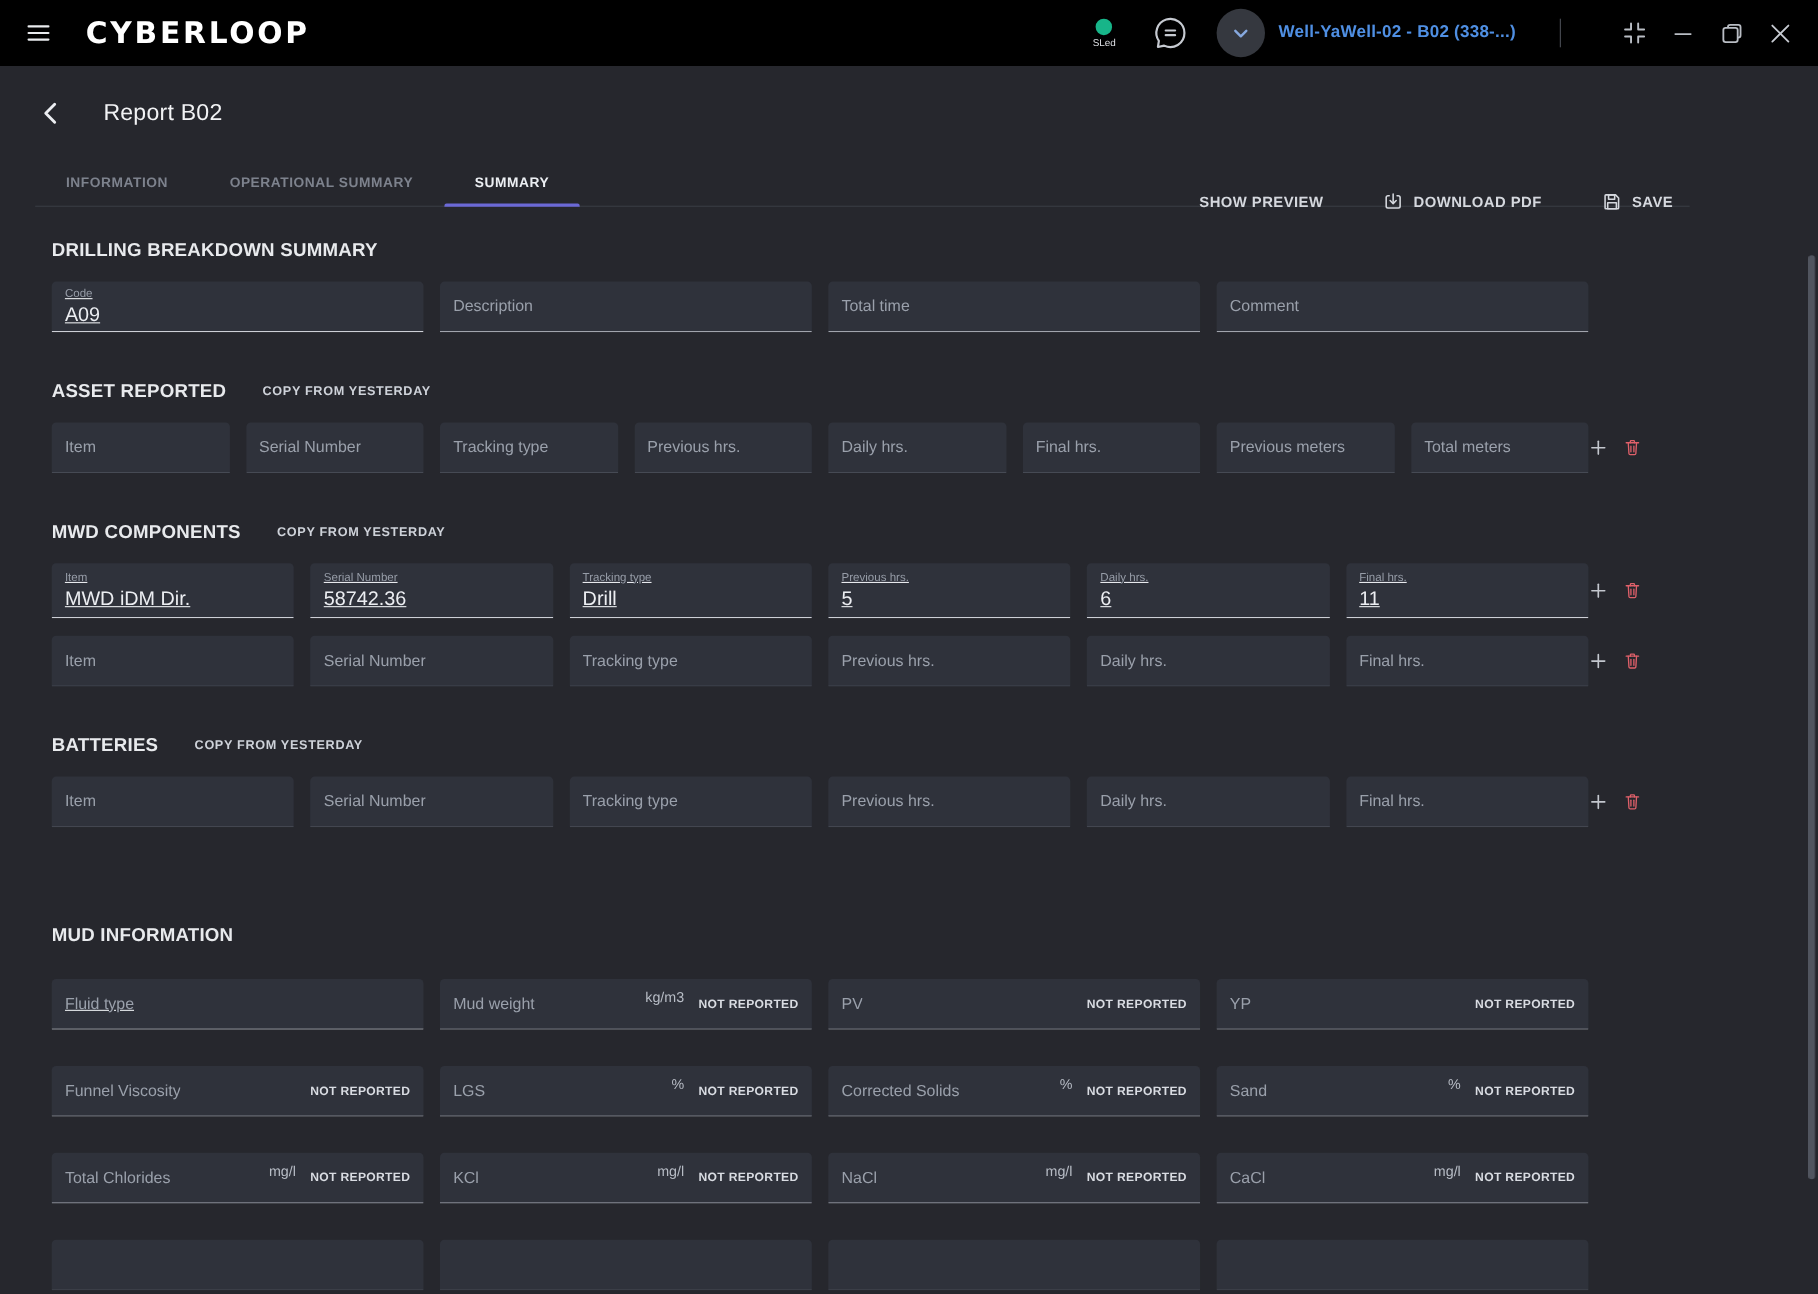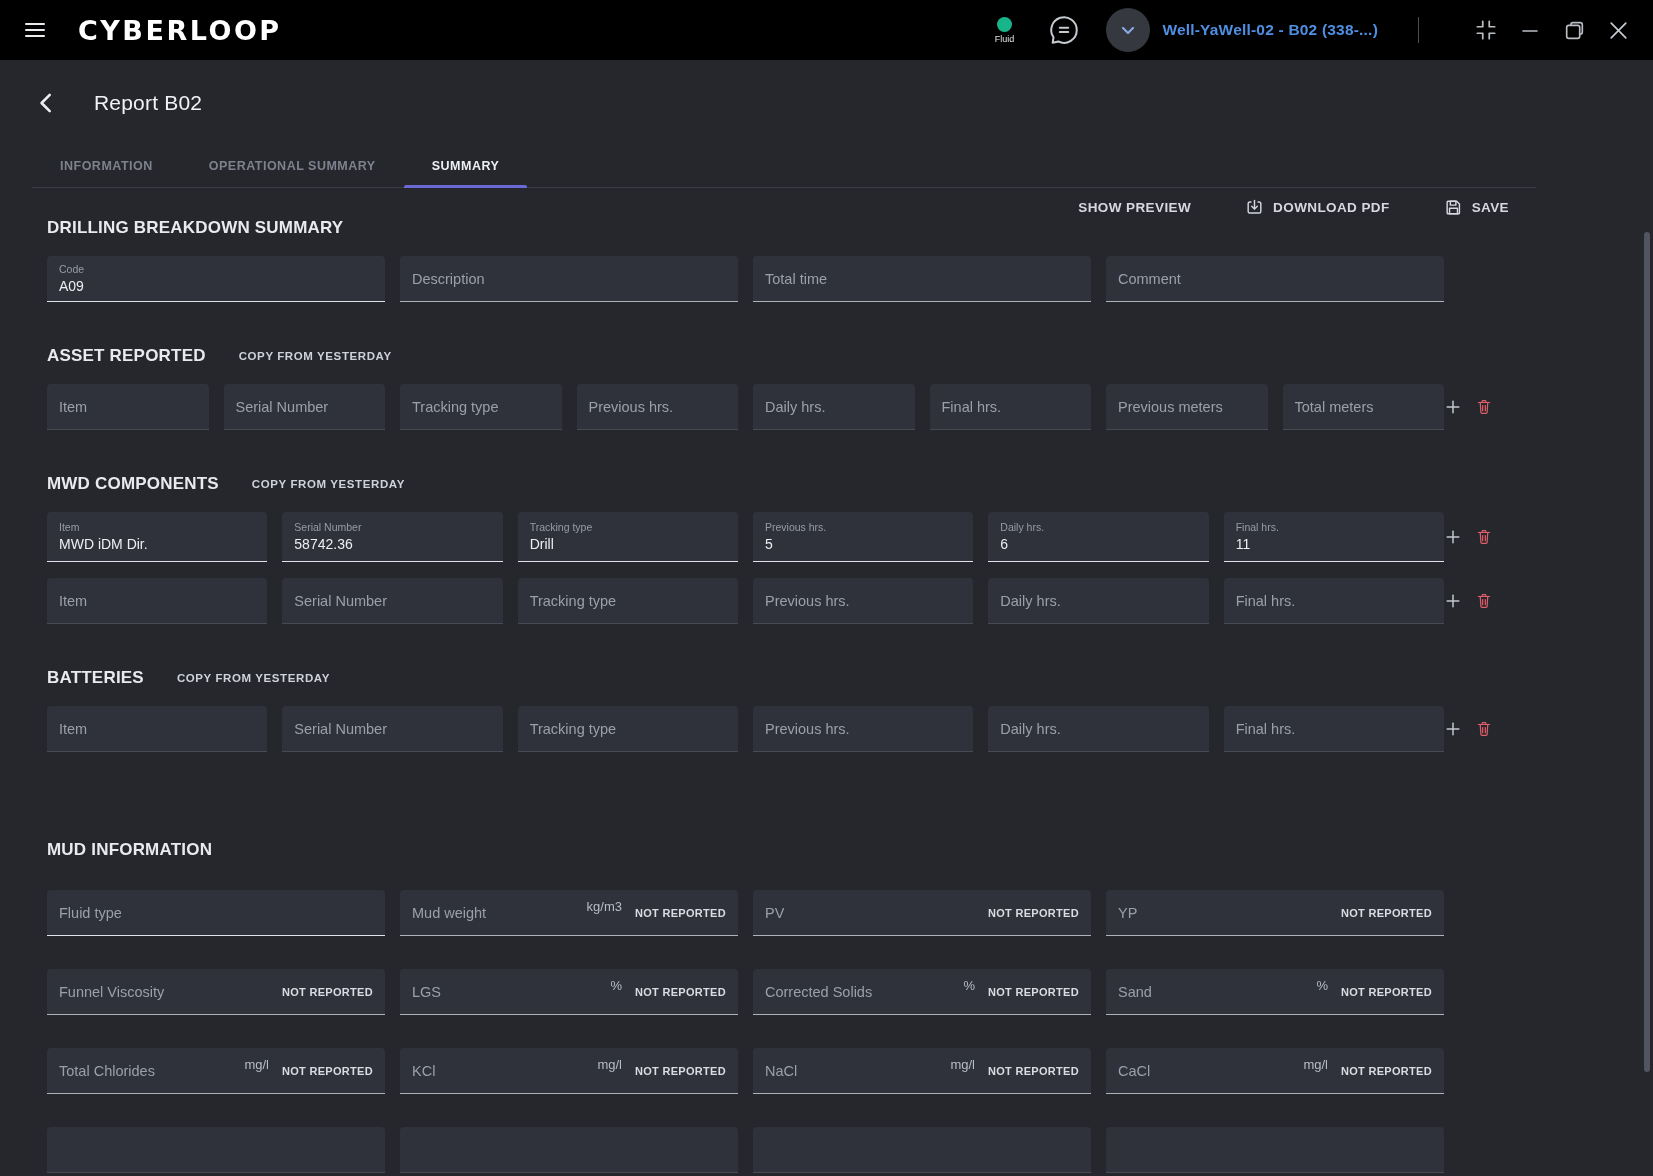--- a/index.html
+++ b/index.html
@@ -25,21 +25,21 @@
   .chat-btn { width:40px; height:40px; margin-right:22px; }
   .well-select { display:flex; align-items:center; gap:12px; background:none; border:none; cursor:pointer; }
   .chev-circle { width:44px; height:44px; border-radius:50%; background:#35383f; display:flex; align-items:center; justify-content:center; }
   .well-name { color:#4f8fe3; font-size:15.5px; font-weight:700; letter-spacing:.2px; }
   .vdiv { width:1px; height:26px; background:#4a4d55; margin:0 40px; }
   .winctl { width:34px; height:34px; margin-left:10px; }
   
   .page-head { position:relative; display:flex; align-items:center; gap:30px; padding:26px 0 0 30px; }
   .back-btn { width:34px; height:34px; }
   .page-title { font-size:21px; font-weight:500; color:#f1f2f4; letter-spacing:.2px; }
-  .head-actions { position:absolute; top:114px; right:144px; display:flex; gap:54px;margin-top:24px; }
+  .head-actions { position:absolute; top:114px; right:132px; display:flex; gap:54px; }
   .act-btn { background:none; border:none; cursor:pointer; display:flex; align-items:center; gap:9px;
              font-family:"Liberation Sans", sans-serif; font-size:13.5px; font-weight:700; color:#d5d8de; letter-spacing:.4px; }
   
   .tabsbar { margin:24px 117px 0 32px; display:flex; border-bottom:1px solid #393c44; }
   .tab { position:relative; background:none; border:none; cursor:pointer; padding:15px 28px 14px;
          font-family:"Liberation Sans", sans-serif; font-size:12.5px; font-weight:700; letter-spacing:.5px; color:#7d828d; }
   .tab.active { color:#eceff3; }
   .tab.active::after { content:""; position:absolute; left:0; right:0; bottom:-1px; height:3px; background:#6b69d6; border-radius:2px 2px 0 0; }
   
   .content { padding:0 209px 0 47px; }
@@ -50,25 +50,25 @@
   .frow { display:flex; gap:15px; position:relative; }
   .frow + .frow { margin-top:16px; }
   .field {
     flex:1 1 0; min-width:0; height:46px; background:#2f323b; border-radius:4px 4px 0 0;
     border-bottom:1px solid #50545e; display:flex; align-items:center; padding:0 12px; cursor:text;
   }
   .field.tall { height:50px; }
   .field.filled { flex-direction:column; align-items:stretch; justify-content:center; gap:3px; }
   .ph { color:#9aa0ab; font-size:14.5px; white-space:nowrap; overflow:hidden; text-overflow:ellipsis; }
   .lbl { color:#969ca7; font-size:10.5px; }
-  .val { color:#eceef2; font-size:14px; font-weight:500; }
+  .val { color:#eceef2; font-size:18px; font-weight:500; }
   .unit { margin-left:auto; margin-right:13px; color:#b7bcc5; font-size:13px; align-self:flex-start; margin-top:9px; white-space:nowrap; }
   .badge { font-size:11px; font-weight:700; color:#d9dce2; letter-spacing:.3px; white-space:nowrap; }
   .badge.ml-auto { margin-left:auto; }
-  .u-bright { border-bottom-color:#dfe2e8; }
+  .u-bright { border-bottom-color:#dfe2e8;text-decoration:underline; }
   .u-med    { border-bottom-color:#aeb2bb; }
   .u-dim    { border-bottom-color:#464a54; }
   .row-actions { position:absolute; right:-51px; top:50%; transform:translateY(-50%); display:flex; align-items:center; gap:9px; }
   .mini-btn { width:22px; height:22px; background:none; border:none; cursor:pointer; display:flex; align-items:center; justify-content:center; }
   .sect { margin-top:44px; }
   .sect.first { margin-top:30px; }
   .sect.mud-gap { margin-top:88px; }
   .mudrows .frow + .frow { margin-top:33px;border-radius:17px; }
   
   .scroll-track { position:fixed; top:210px; right:1px; width:8px; bottom:0; }
@@ -81,21 +81,21 @@
 <header class="topbar">
   <button class="icon-btn hamburger">
       <span></span>
       <span></span>
       <span></span>
     </button>
   <div class="logo">CYBERLOOP</div>
   <div class="tb-right">
     <button class="status">
       <span class="dot"></span>
-      <span class="status-lbl">Fluid</span>
+      <span class="status-lbl">SLed</span>
     </button>
     <button class="icon-btn chat-btn">
       <svg width="34" height="34" viewBox="0 0 24 24" fill="none" stroke="#c6cad1" stroke-width="1.4" stroke-linecap="round" stroke-linejoin="round">
         <path d="M21 12a9 9 0 1 0-16.4 5.1L4 21l4-.9A9 9 0 0 0 21 12z"></path>
         <line x1="9" y1="10.4" x2="15" y2="10.4"></line>
           <line x1="9" y1="13.4" x2="15" y2="13.4"></line>
       </svg>
     </button>
     <button class="well-select">
       <span class="chev-circle">

